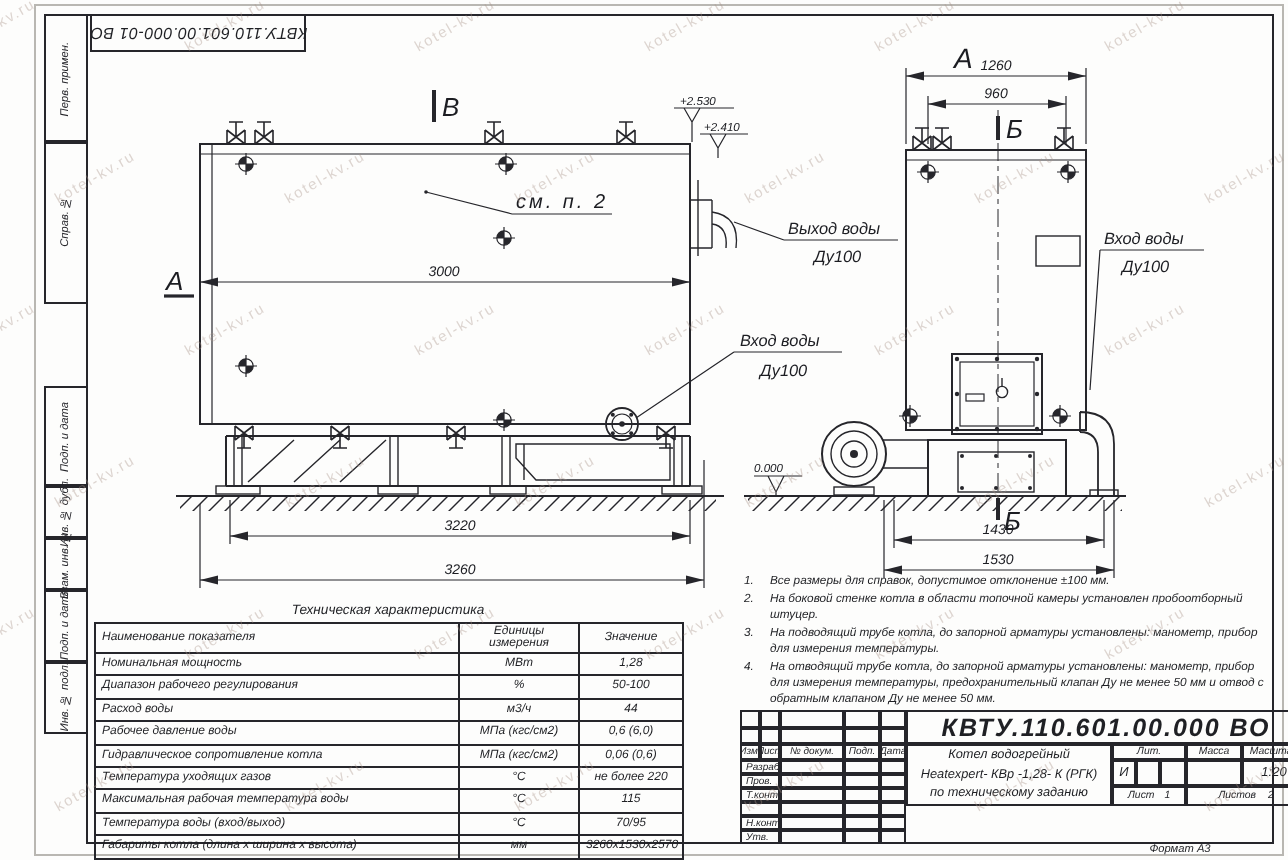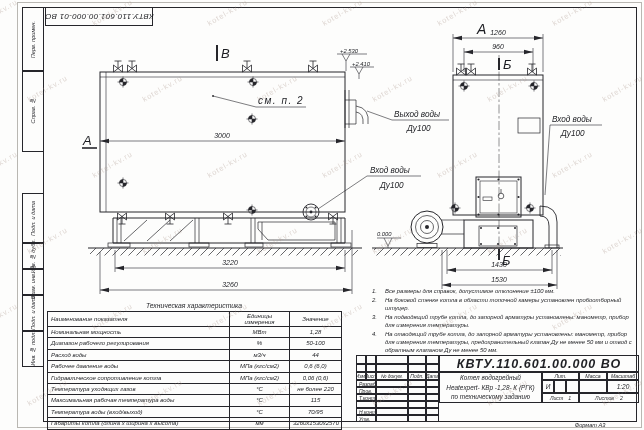--- a/index.html
+++ b/index.html
@@ -20,21 +20,21 @@
   .note .n{width:9px;flex:none;text-align:left;}
   
   .spec{left:47px;top:302px;width:294px;}
   .spec .ttl{text-align:center;font-size:6.8px;font-style:italic;margin-bottom:2px;}
   .spec table{border-collapse:collapse;width:294px;table-layout:fixed;}
   .spec td,.spec th{border:0.9px solid #26262b;font-size:6px;font-style:italic;font-weight:normal;
        padding:0 3px;height:10.4px;line-height:1.08;overflow:hidden;}
   .spec th{height:14px;}
   .spec .c{text-align:center;}
   
-  .tblock{left:356px;top:355px;width:253px;height:67px;font-style:italic;}
+  .tblock{left:370px;top:355px;width:253px;height:67px;font-style:italic;}
   .cell{position:absolute;border:0.8px solid #26262b;box-sizing:border-box;display:flex;align-items:center;justify-content:center;overflow:hidden;}
   .cell.lft{justify-content:flex-start;padding-left:2px;}
   .f5{font-size:5px;}.f52{font-size:5.2px;}.f65{font-size:6.5px;}
   .docnum{font-size:12.5px;font-weight:bold;letter-spacing:1px;white-space:nowrap;}
   .pname{flex-direction:column;line-height:1.55;font-size:6.4px;text-align:center;}
   .orgcell{justify-content:flex-end;padding-right:6px;gap:3px;font-style:normal;}
   .logoSq{width:13px;height:13px;background:repeating-linear-gradient(180deg,#15151a 0 2.4px,#fdfdfc 2.4px 3.8px);border:1px solid #15151a;}
   .logoTxt{font-weight:bold;font-size:13px;letter-spacing:.5px;color:#15151a;font-family:"Liberation Sans",sans-serif;}
   .logoSub{font-size:3.4px;line-height:1.25;color:#15151a;text-align:left;}
   .fmt{left:545px;top:422px;width:90px;text-align:center;font-size:5.6px;font-style:italic;}

